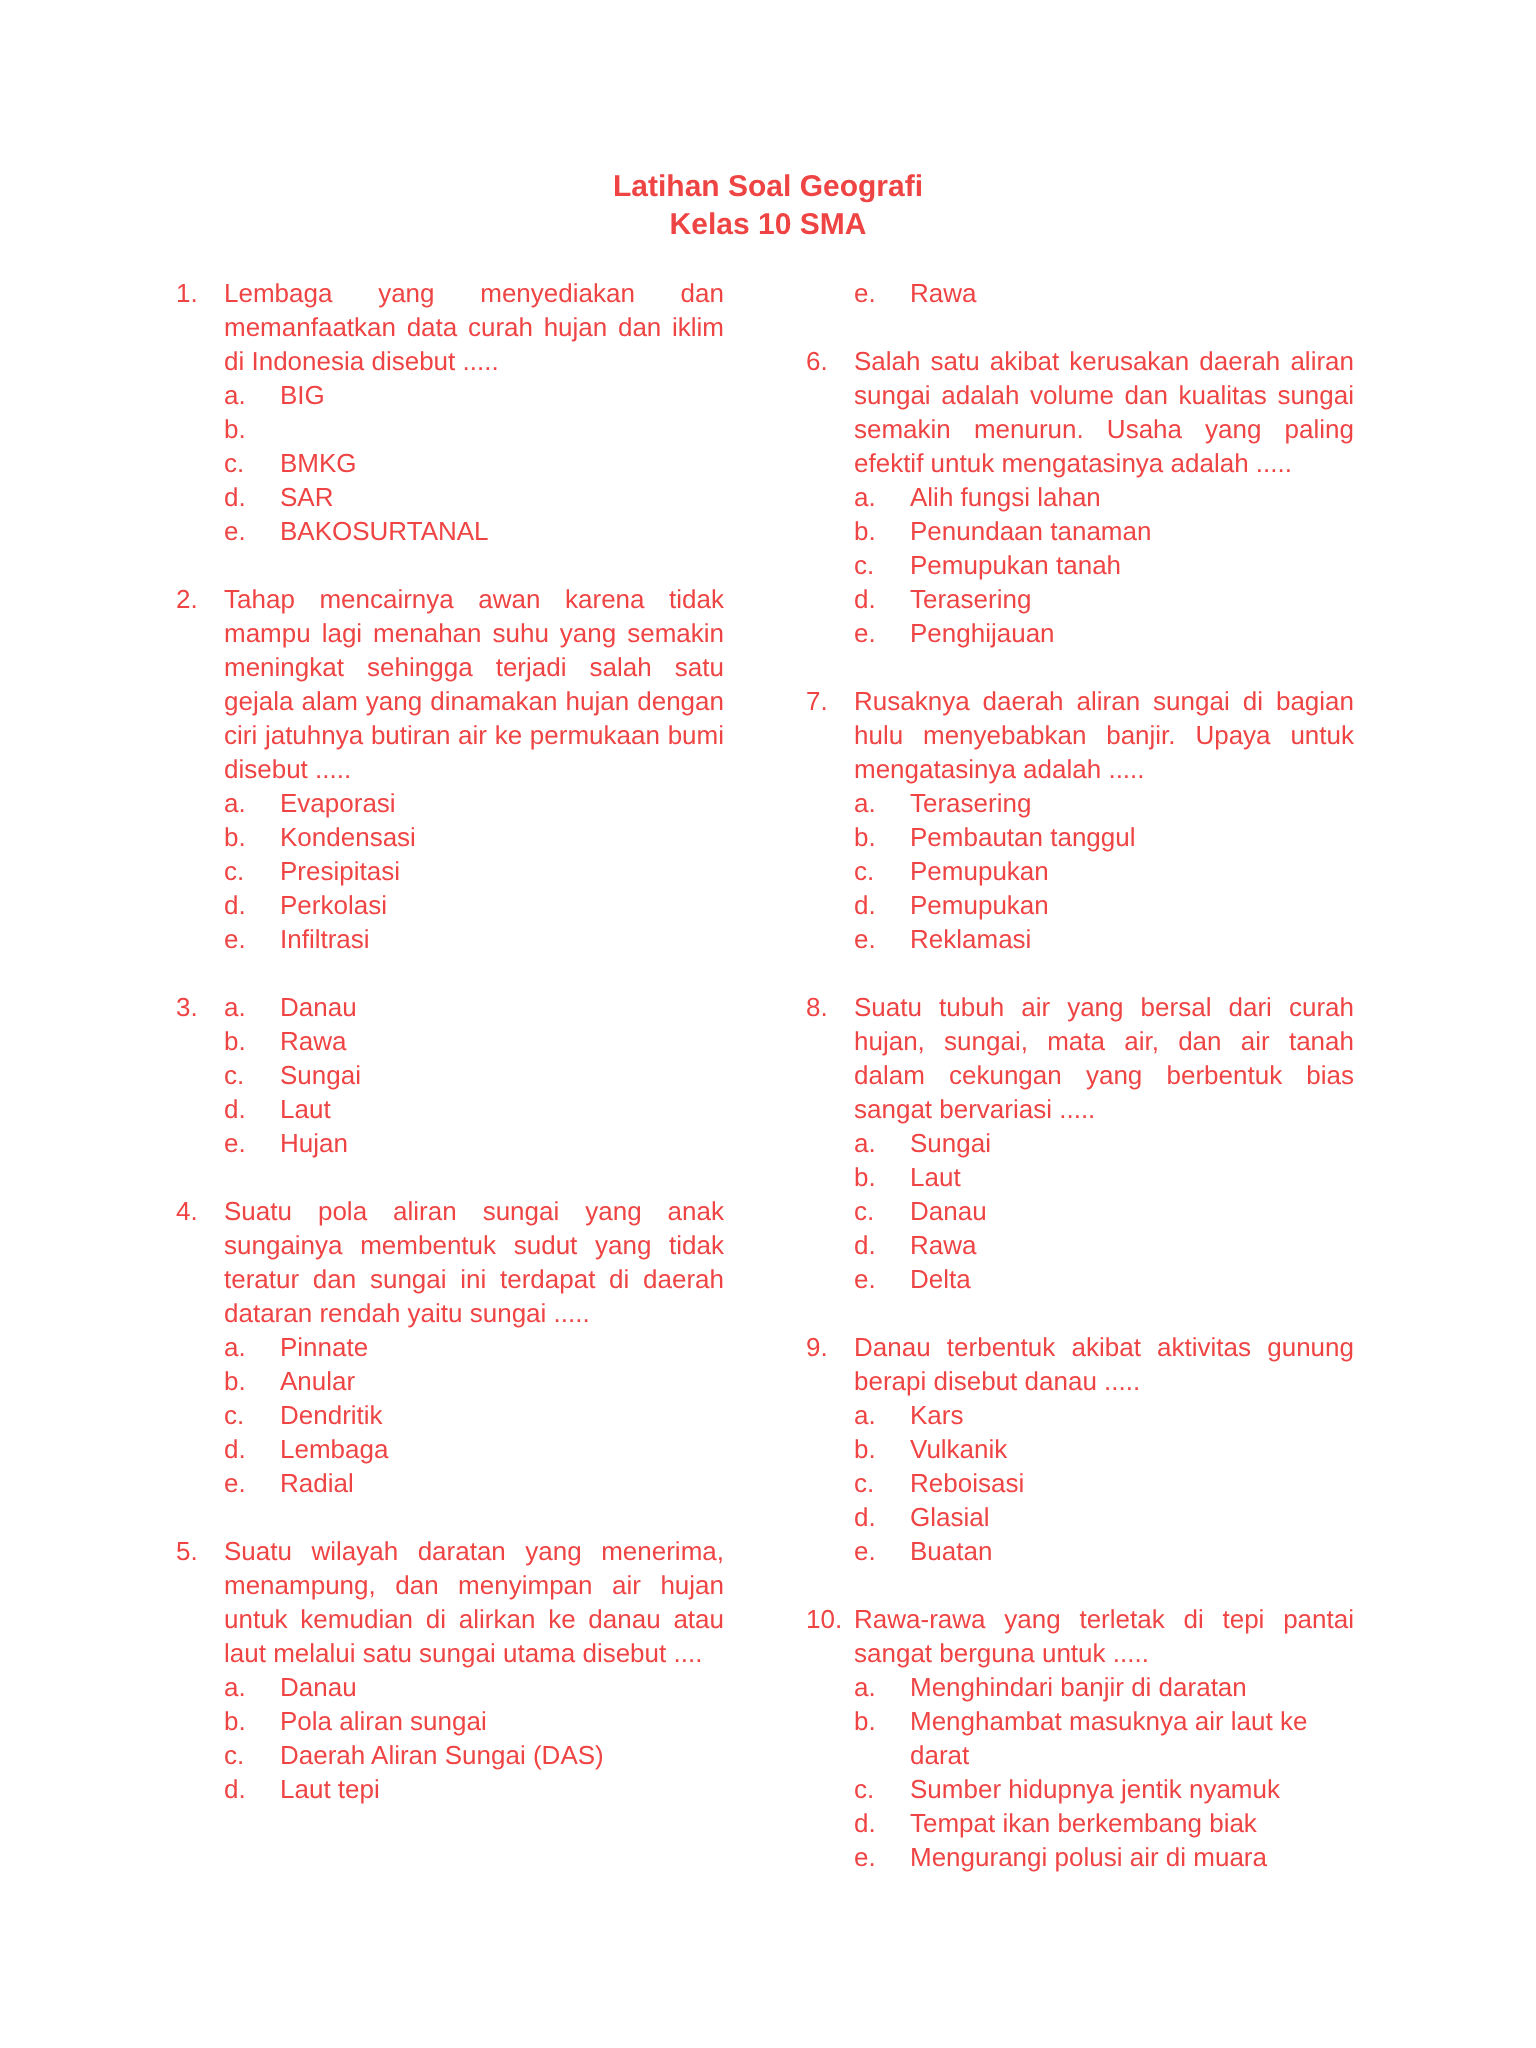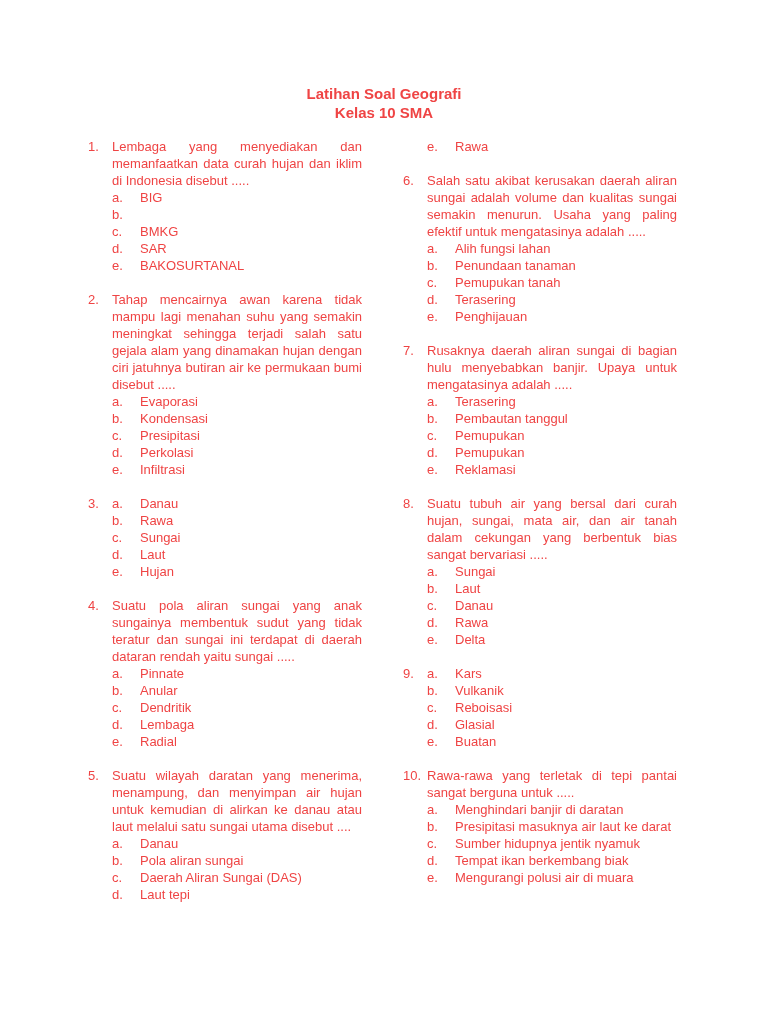--- a/index.html
+++ b/index.html
@@ -261,20 +261,21 @@
             <span class="opt-letter">d.</span>
             <span class="opt-label">Rawa</span>
           </div>
           <div class="option">
             <span class="opt-letter">e.</span>
             <span class="opt-label">Delta</span>
           </div>
         </div>
         <div class="question">
           <span class="qnum">9.</span>
+          <div class="qtext">Danau terbentuk akibat aktivitas gunung berapi disebut danau .....</div>
           <div class="option">
             <span class="opt-letter">a.</span>
             <span class="opt-label">Kars</span>
           </div>
           <div class="option">
             <span class="opt-letter">b.</span>
             <span class="opt-label">Vulkanik</span>
           </div>
           <div class="option">
             <span class="opt-letter">c.</span>
@@ -291,21 +292,21 @@
         </div>
         <div class="question">
           <span class="qnum">10.</span>
           <div class="qtext">Rawa-rawa yang terletak di tepi pantai sangat berguna untuk .....</div>
           <div class="option">
             <span class="opt-letter">a.</span>
             <span class="opt-label">Menghindari banjir di daratan</span>
           </div>
           <div class="option">
             <span class="opt-letter">b.</span>
-            <span class="opt-label">Presipitasi masuknya air laut ke darat</span>
+            <span class="opt-label">Menghambat masuknya air laut ke darat</span>
           </div>
           <div class="option">
             <span class="opt-letter">c.</span>
             <span class="opt-label">Sumber hidupnya jentik nyamuk</span>
           </div>
           <div class="option">
             <span class="opt-letter">d.</span>
             <span class="opt-label">Tempat ikan berkembang biak</span>
           </div>
           <div class="option">

